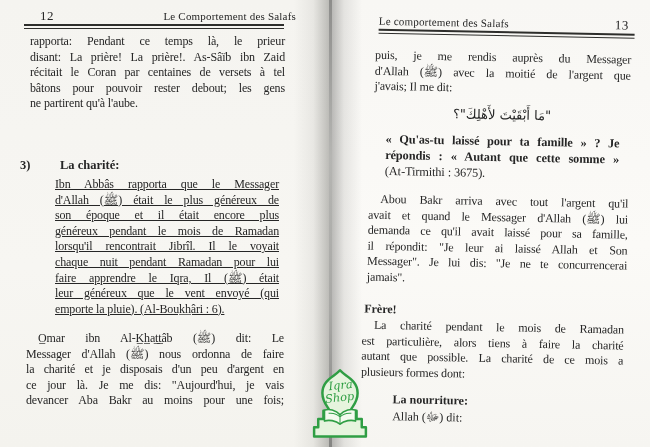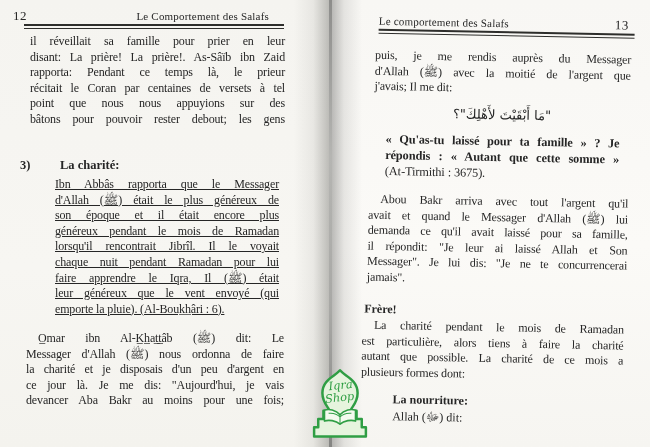--- a/index.html
+++ b/index.html
@@ -50,33 +50,32 @@
   
   .wm { position:absolute; left:311px; top:369px; width:58px; height:71px; z-index:5; }
   .wm-text { fill:#2f9e44; font-style: italic; font-family:"DejaVu Serif", serif; }
 </style>
 </head>
 <body>
 
 <div class="screen">
 
   <div class="page page-left">
-    <div class="hdr" style="left:13px; top:8px; width:256px;">
+    <div class="hdr" style="left:40px; top:8px; width:256px;">
       <span class="pnum">12</span>
       <span class="htitle">Le Comportement des Salafs</span>
     </div>
     <div class="rule" style="left:24px; top:24px; width:260px;"></div>
 
     <div class="block" style="left:30px; top:34px; width:255px;">
-        <div class="tl">il réveillait sa famille pour prier en leur</div>
+        <div class="tl">rapporta: Pendant ce temps là, le prieur</div>
         <div class="tl">disant: La prière! La prière!. As-Sâïb ibn Zaid</div>
-        <div class="tl">rapporta: Pendant ce temps là, le prieur</div>
         <div class="tl">récitait le Coran par centaines de versets à tel</div>
-        <div class="tl">point que nous nous appuyions sur des</div>
         <div class="tl">bâtons pour pouvoir rester debout; les gens</div>
+        <div class="tl short">ne partirent qu'à l'aube.</div>
       </div>
 
     <div class="heading-row" style="left:20px; top:158px; width:200px; height:16px;">
       <span class="hnum">3)</span>
       <span class="hlabel">La charité:</span>
     </div>
 
     <div class="block" style="left:55px; top:177px; width:224px;text-decoration:underline;">
         <div class="tl">Ibn A̲bbâs rapporta que le Messager</div>
         <div class="tl">d'Allah (ﷺ) était le plus généreux de</div>

